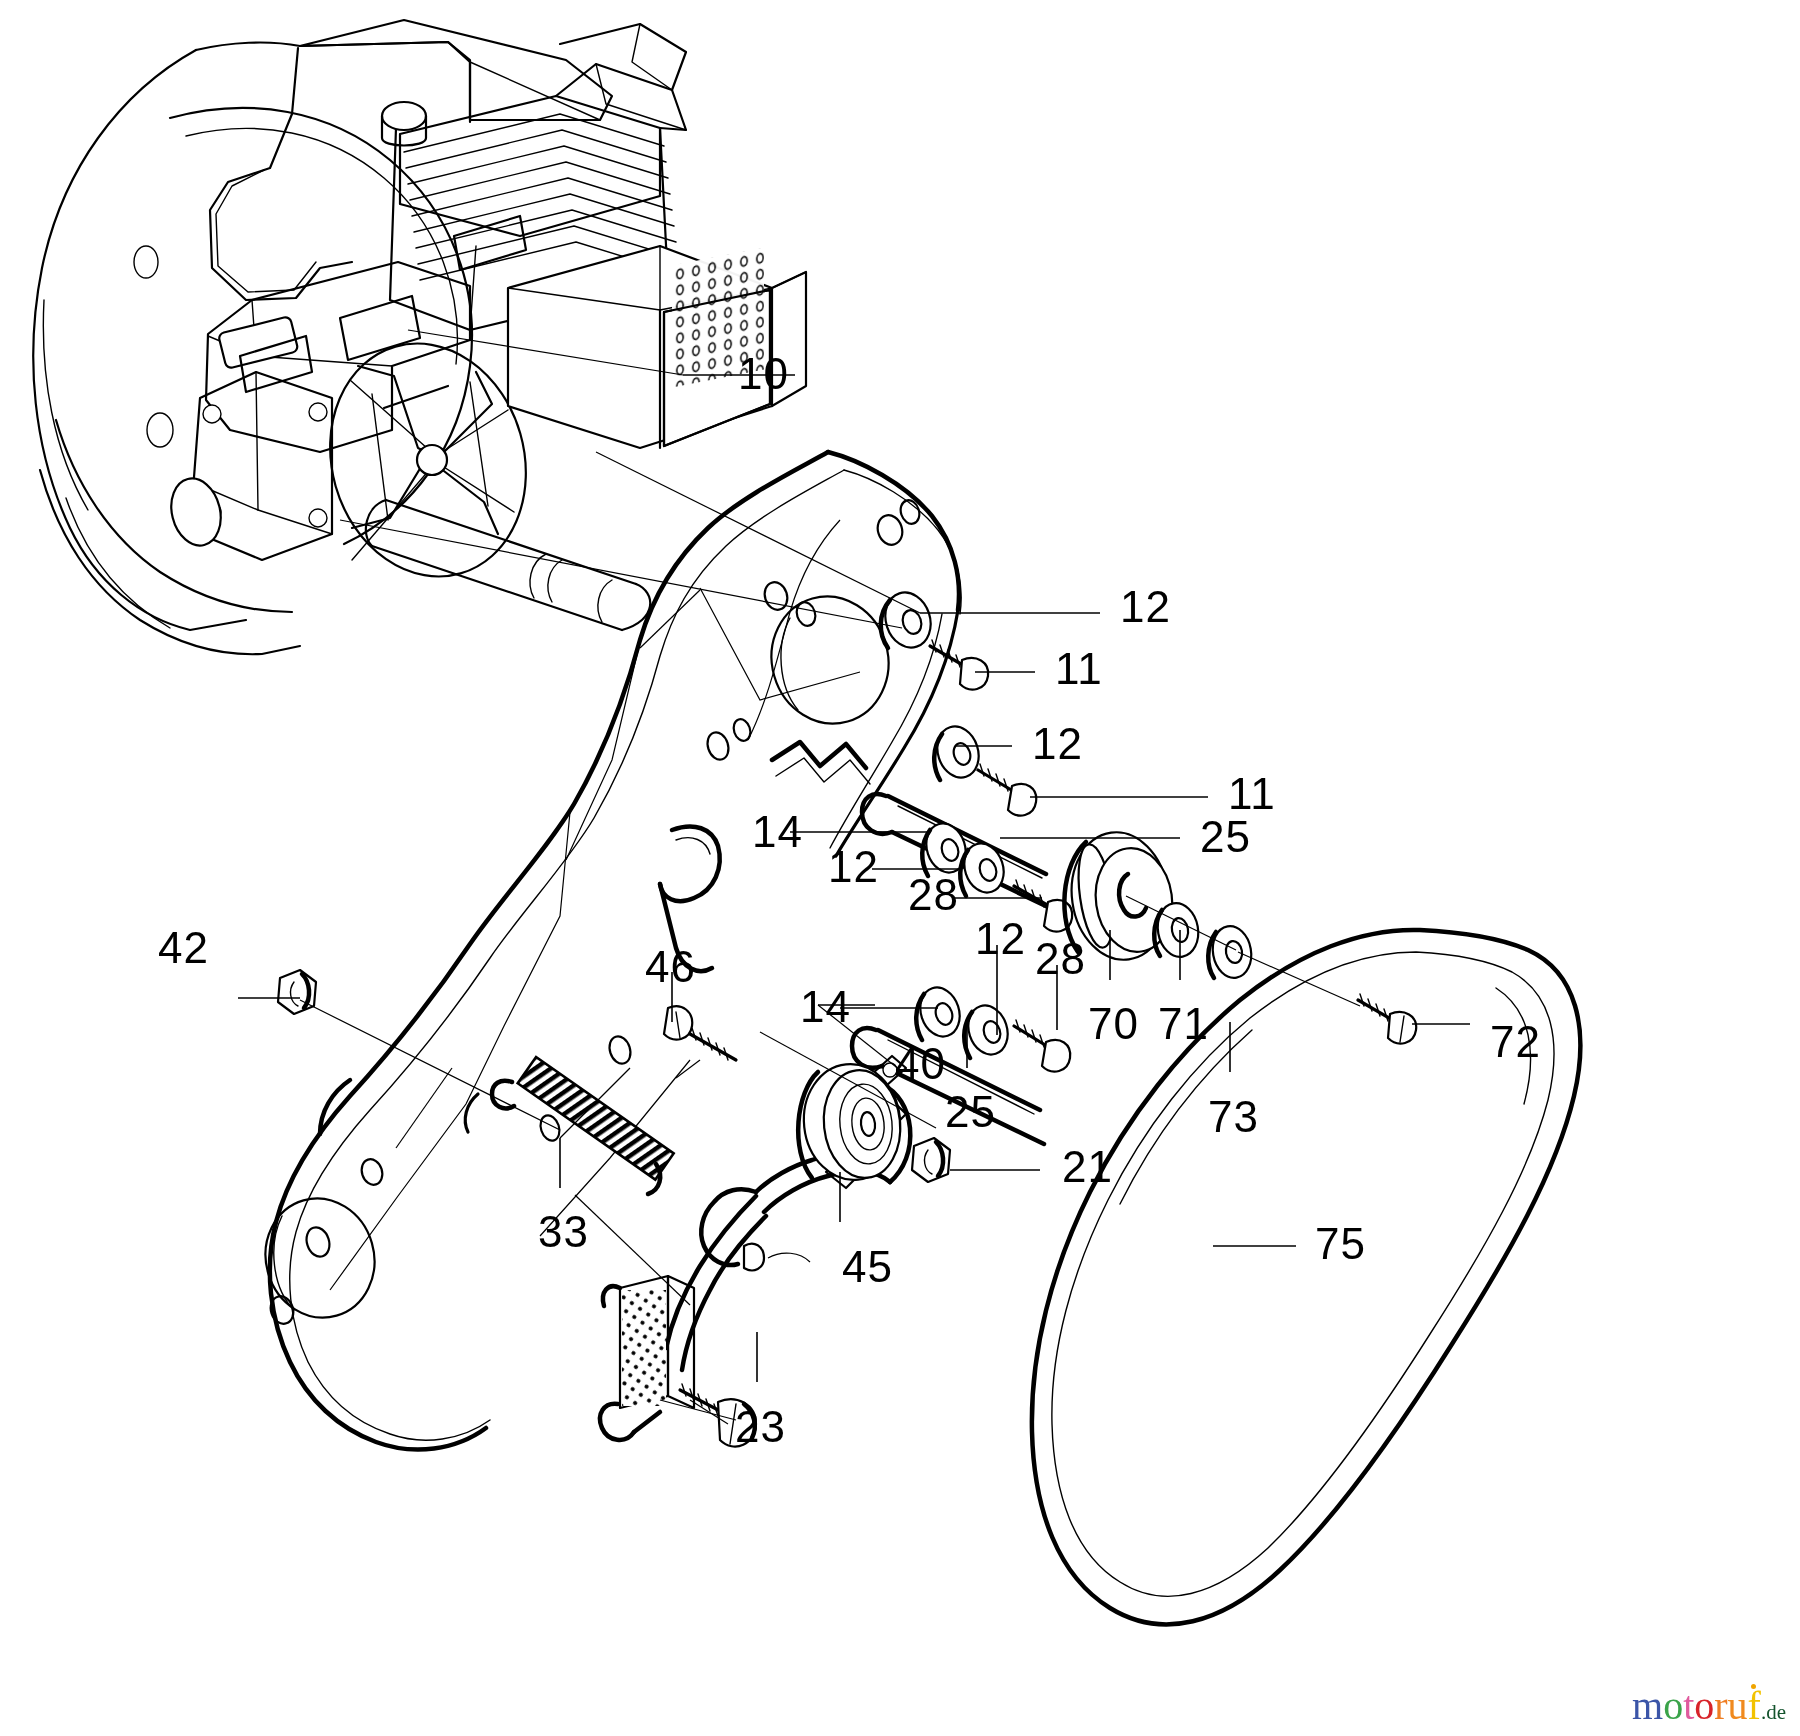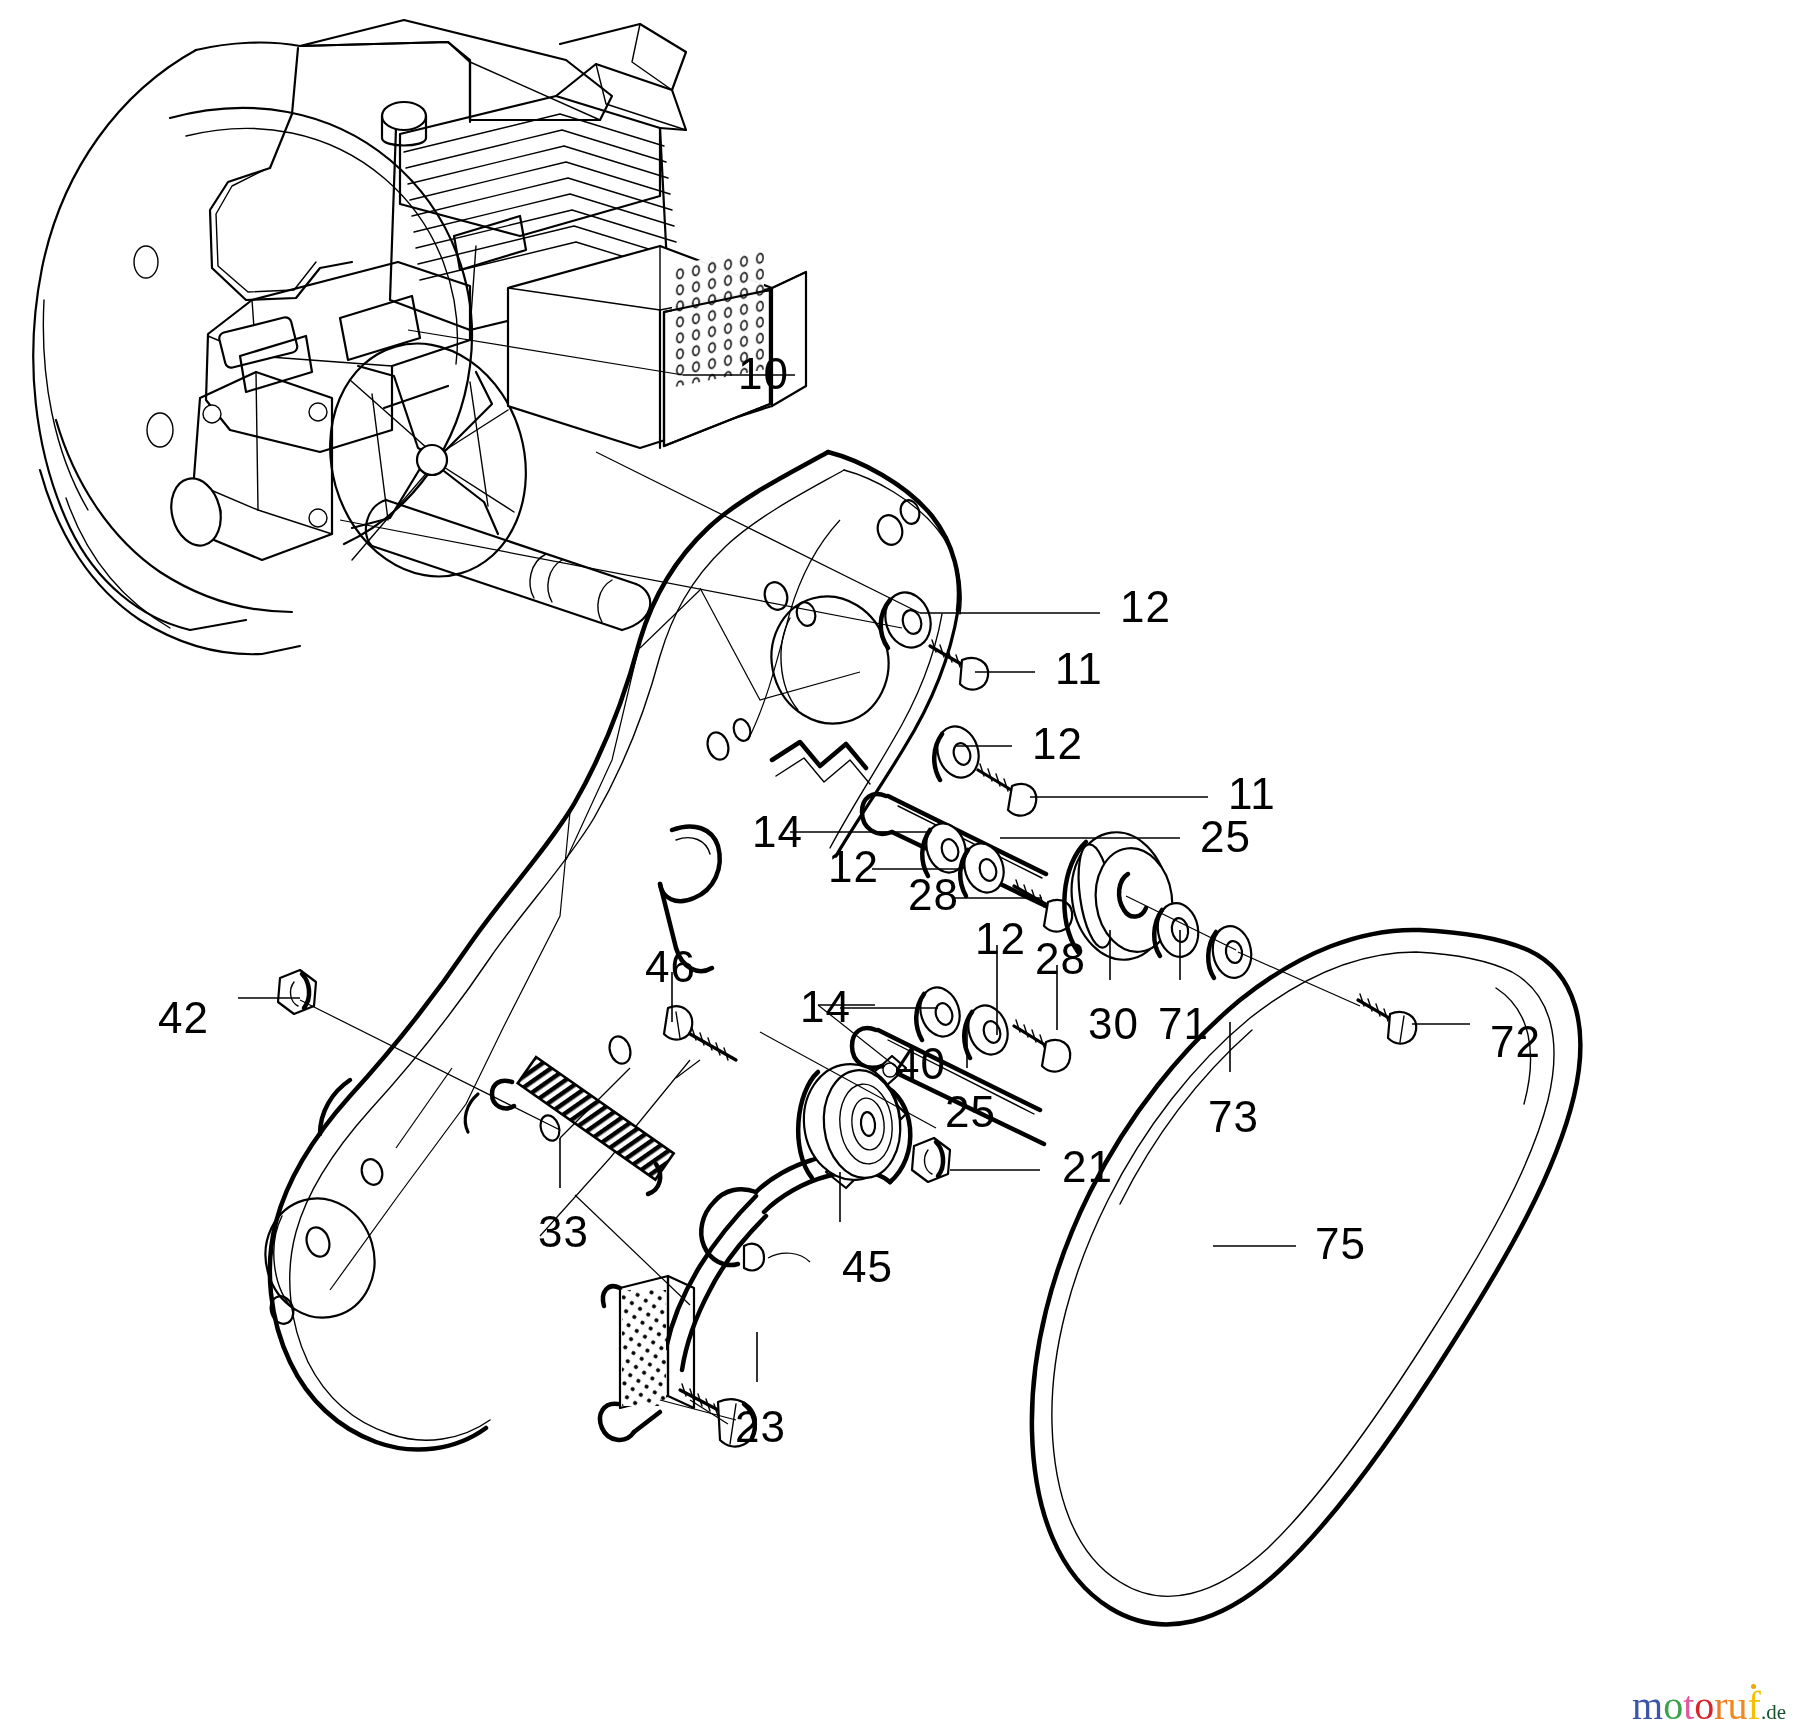--- a/index.html
+++ b/index.html
@@ -515,23 +515,23 @@
     <div class="callout" style="left:1055px;top:647px;">11</div>
     <div class="callout" style="left:1032px;top:722px;">12</div>
     <div class="callout" style="left:1228px;top:772px;">11</div>
     <div class="callout" style="left:752px;top:810px;">14</div>
     <div class="callout" style="left:1200px;top:815px;">25</div>
     <div class="callout" style="left:828px;top:845px;">12</div>
     <div class="callout" style="left:908px;top:873px;">28</div>
     <div class="callout" style="left:975px;top:917px;">12</div>
     <div class="callout" style="left:1035px;top:937px;">28</div>
     <div class="callout" style="left:645px;top:945px;">46</div>
-    <div class="callout" style="left:1088px;top:1002px;">30</div>
+    <div class="callout" style="left:1088px;top:1002px;">70</div>
     <div class="callout" style="left:1158px;top:1002px;">71</div>
-    <div class="callout" style="left:158px;top:996px;text-align:center;">42</div>
+    <div class="callout" style="left:158px;top:926px;text-align:center;">42</div>
     <div class="callout" style="left:800px;top:985px;">14</div>
     <div class="callout" style="left:895px;top:1030px;margin-top:12px;">40</div>
     <div class="callout" style="left:1490px;top:1020px;">72</div>
     <div class="callout" style="left:945px;top:1090px;">25</div>
     <div class="callout" style="left:1062px;top:1145px;">21</div>
     <div class="callout" style="left:1208px;top:1095px;">73</div>
     <div class="callout" style="left:538px;top:1210px;">33</div>
     <div class="callout" style="left:1315px;top:1222px;">75</div>
     <div class="callout" style="left:818px;top:1245px;margin-left:24px;">45</div>
     <div class="callout" style="left:735px;top:1405px;">23</div>

